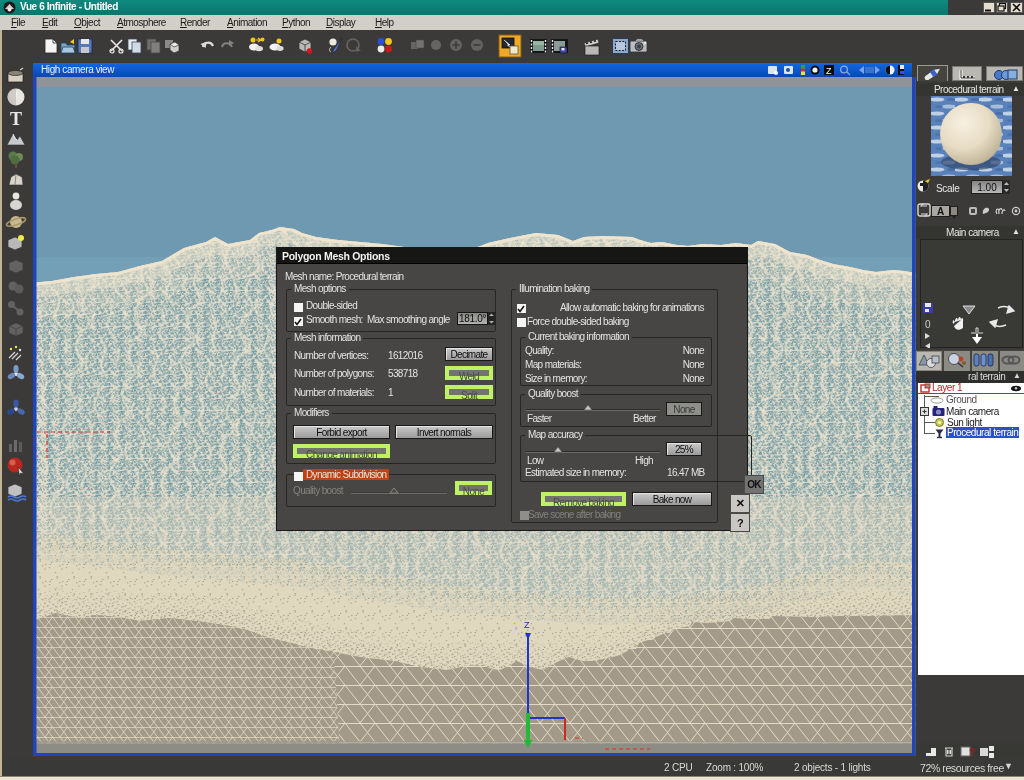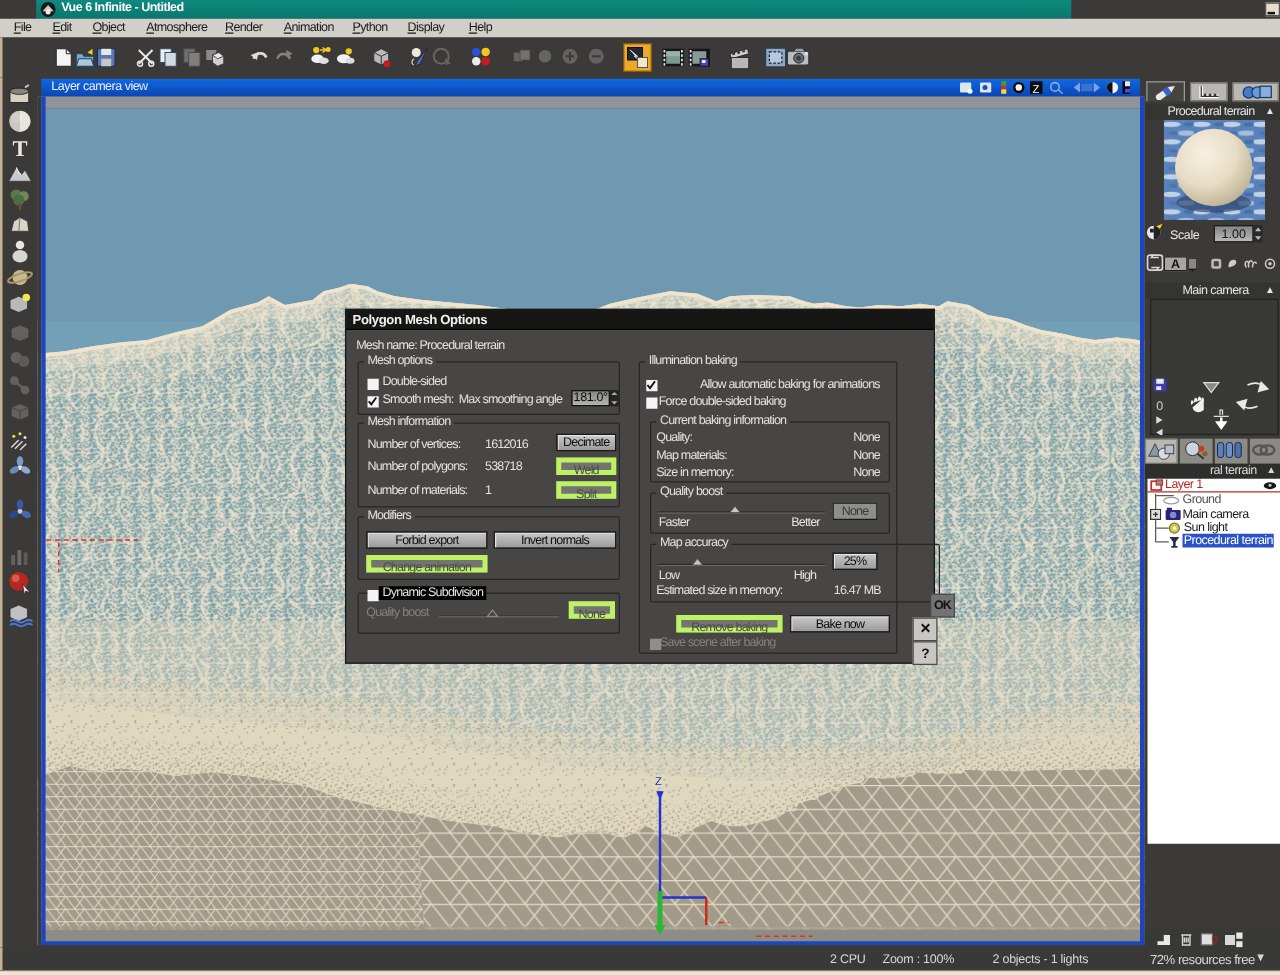--- a/index.html
+++ b/index.html
@@ -5,21 +5,21 @@
   * { margin:0; padding:0; box-sizing:border-box; }
   html,body { width:1024px; height:780px; overflow:hidden; }
   body { font-family:"Liberation Sans", sans-serif; }
   #root { position:relative; width:1024px; height:780px; background:#3b3a38; }
   .abs { position:absolute; white-space:nowrap; }
 </style>
 </head>
 <body>
 <div id="root">
 
-  <div class="abs" style="left:0;top:0;width:828px;height:15px;background:linear-gradient(#0f8a7e,#0a766d);margin-left:29px;">
+  <div class="abs" style="left:0;top:0;width:948px;height:15px;background:linear-gradient(#0f8a7e,#0a766d);">
     <svg class="abs" style="left:3px;top:1px;" width="13" height="13" viewBox="0 0 13 13">
       <circle cx="6.5" cy="6.5" r="6" fill="#1a1a1a"></circle>
       <path d="M2 8 L6.5 3 L11 8 Z" fill="#cfcfcf"></path>
       <circle cx="6.5" cy="8.6" r="2" fill="#eee"></circle>
     </svg>
     <span class="abs" style="left:20px;top:1px;font-size:10px;letter-spacing:-0.4px;font-weight:bold;color:#fff;">Vue 6 Infinite - Untitled</span>
     <div class="abs" style="left:983px;top:2px;width:12px;height:11px;background:#e6ddcd;border:1px solid #555;">
         <svg style="display:block" width="10" height="9">
           <rect x="1" y="6.5" width="6" height="2" fill="#111"></rect>
         </svg>
@@ -322,21 +322,21 @@
           <path d="M2 4 L9 1 L16 4 L16 11 L9 14 L2 11 Z" fill="#c0c0c0" stroke="#333" stroke-width="0.7"></path>
           <path d="M2 14 Q5 12 8 14 T14 14 T20 14" stroke="#4a78d8" stroke-width="1.6" fill="none"></path>
           <path d="M2 17 Q5 15 8 17 T14 17 T20 17" stroke="#4a78d8" stroke-width="1.6" fill="none"></path>
         </g>
   </svg>
   </div>
 
   <div class="abs" style="left:30px;top:62px;width:886px;height:696px;">
 
     <div class="abs" style="left:3px;top:1px;width:879px;height:14px;background:linear-gradient(#1168e0,#0a46b4);">
-      <span class="abs" style="left:8px;top:1px;font-size:10px;letter-spacing:-0.4px;color:#e8f0ff;">Layer camera view</span>
+      <span class="abs" style="left:8px;top:1px;font-size:10px;letter-spacing:-0.4px;color:#e8f0ff;">High camera view</span>
       <svg class="abs" style="left:731px;top:1px;" width="140" height="12" viewBox="0 0 140 12">
         <g fill="#dce4f0">
             <rect x="4" y="2" width="9" height="8" rx="1"></rect>
             <circle cx="12" cy="9" r="2" fill="#fff"></circle>
           </g>
         <g fill="#dce4f0">
             <rect x="20" y="2" width="9" height="8" rx="1"></rect>
             <circle cx="24" cy="6" r="2" fill="#1a50b0"></circle>
           </g>
         <rect x="37" y="1" width="4" height="10" fill="#cc3030"></rect>
@@ -781,21 +781,21 @@
 
     <div class="grp" style="left:9px;top:165px;width:210px;height:51px;">
       <span class="glab">Modifiers</span>
       <span class="btn" style="left:6px;top:11px;width:97px;">Forbid export</span>
       <span class="btn" style="left:108px;top:11px;width:98px;">Invert normals</span>
       <span class="btnd" style="left:6px;top:30px;width:97px;">Change animation</span>
     </div>
 
     <div class="grp" style="left:9px;top:226px;width:210px;height:33px;">
       <span class="cb" style="left:7px;top:-3px;"></span>
-      <span class="abs" style="left:16px;top:-6px;background:#000000;padding:0 3px;">Dynamic Subdivision</span>
+      <span class="abs" style="left:16px;top:-6px;background:#c2410c;padding:0 3px;">Dynamic Subdivision</span>
       <span class="abs dis" style="left:6px;top:10px;">Quality boost</span>
       <span class="sld" style="left:64px;top:17px;width:96px;background:#3a3a38;"></span>
       <svg class="abs" style="left:102px;top:12px;" width="10" height="7">
           <path d="M1 6 L9 6 L5 1 Z" fill="none" stroke="#8a8a86" stroke-width="1"></path>
         </svg>
       <span class="btnd" style="left:168px;top:6px;width:37px;">None</span>
     </div>
 
     <div class="grp" style="left:234px;top:41px;width:207px;height:234px;">
       <span class="glab">Illumination baking</span>

